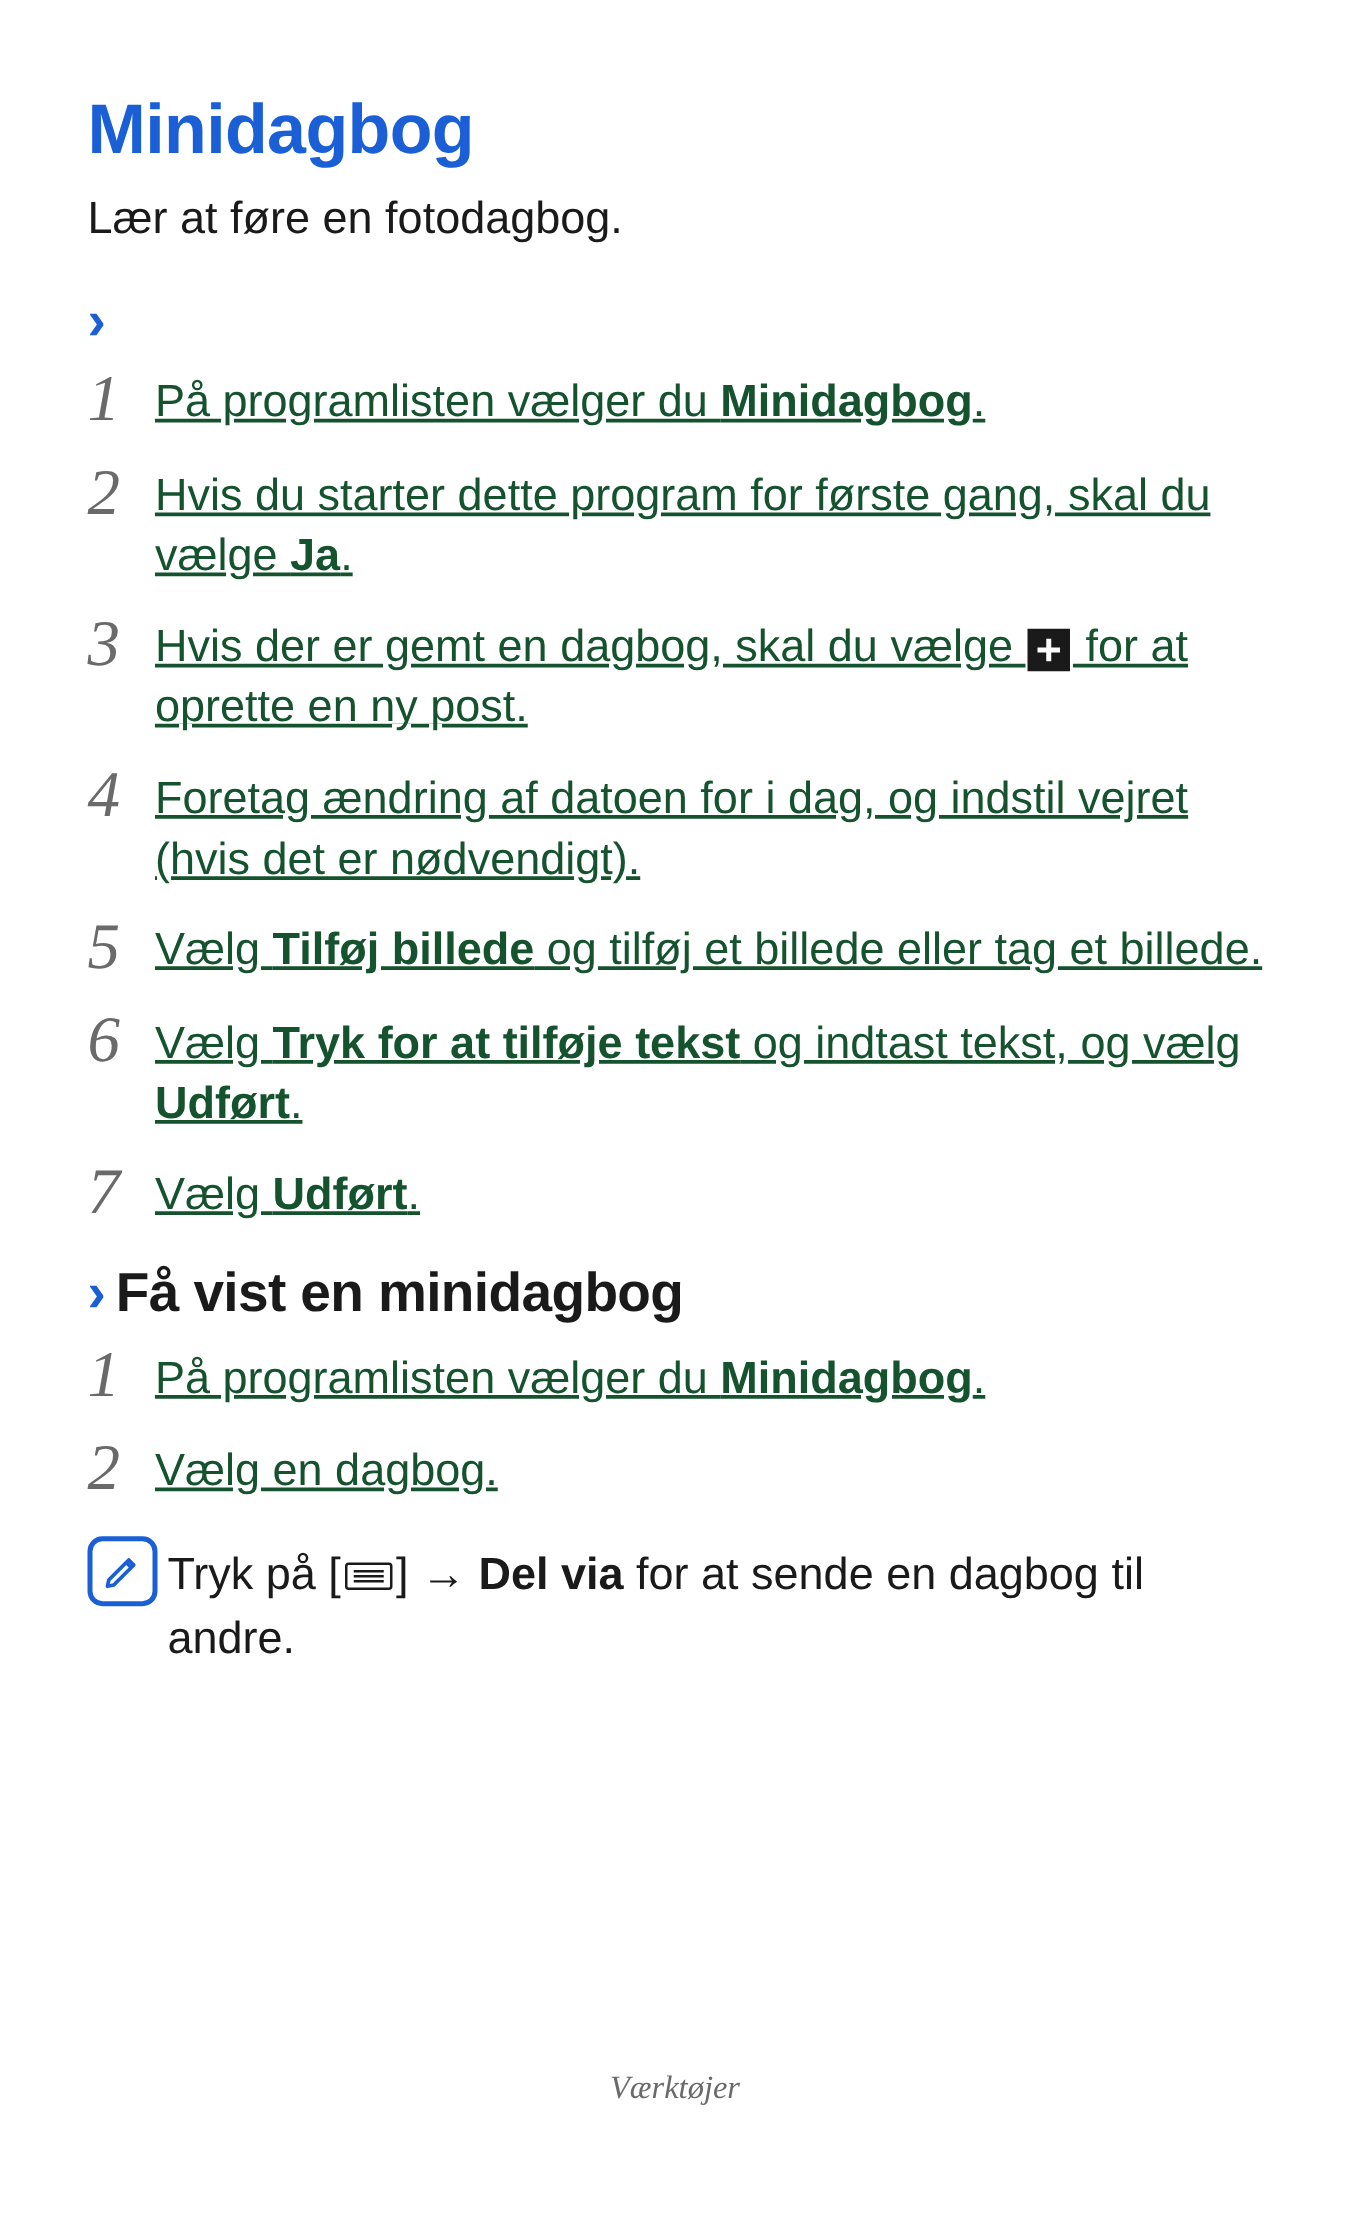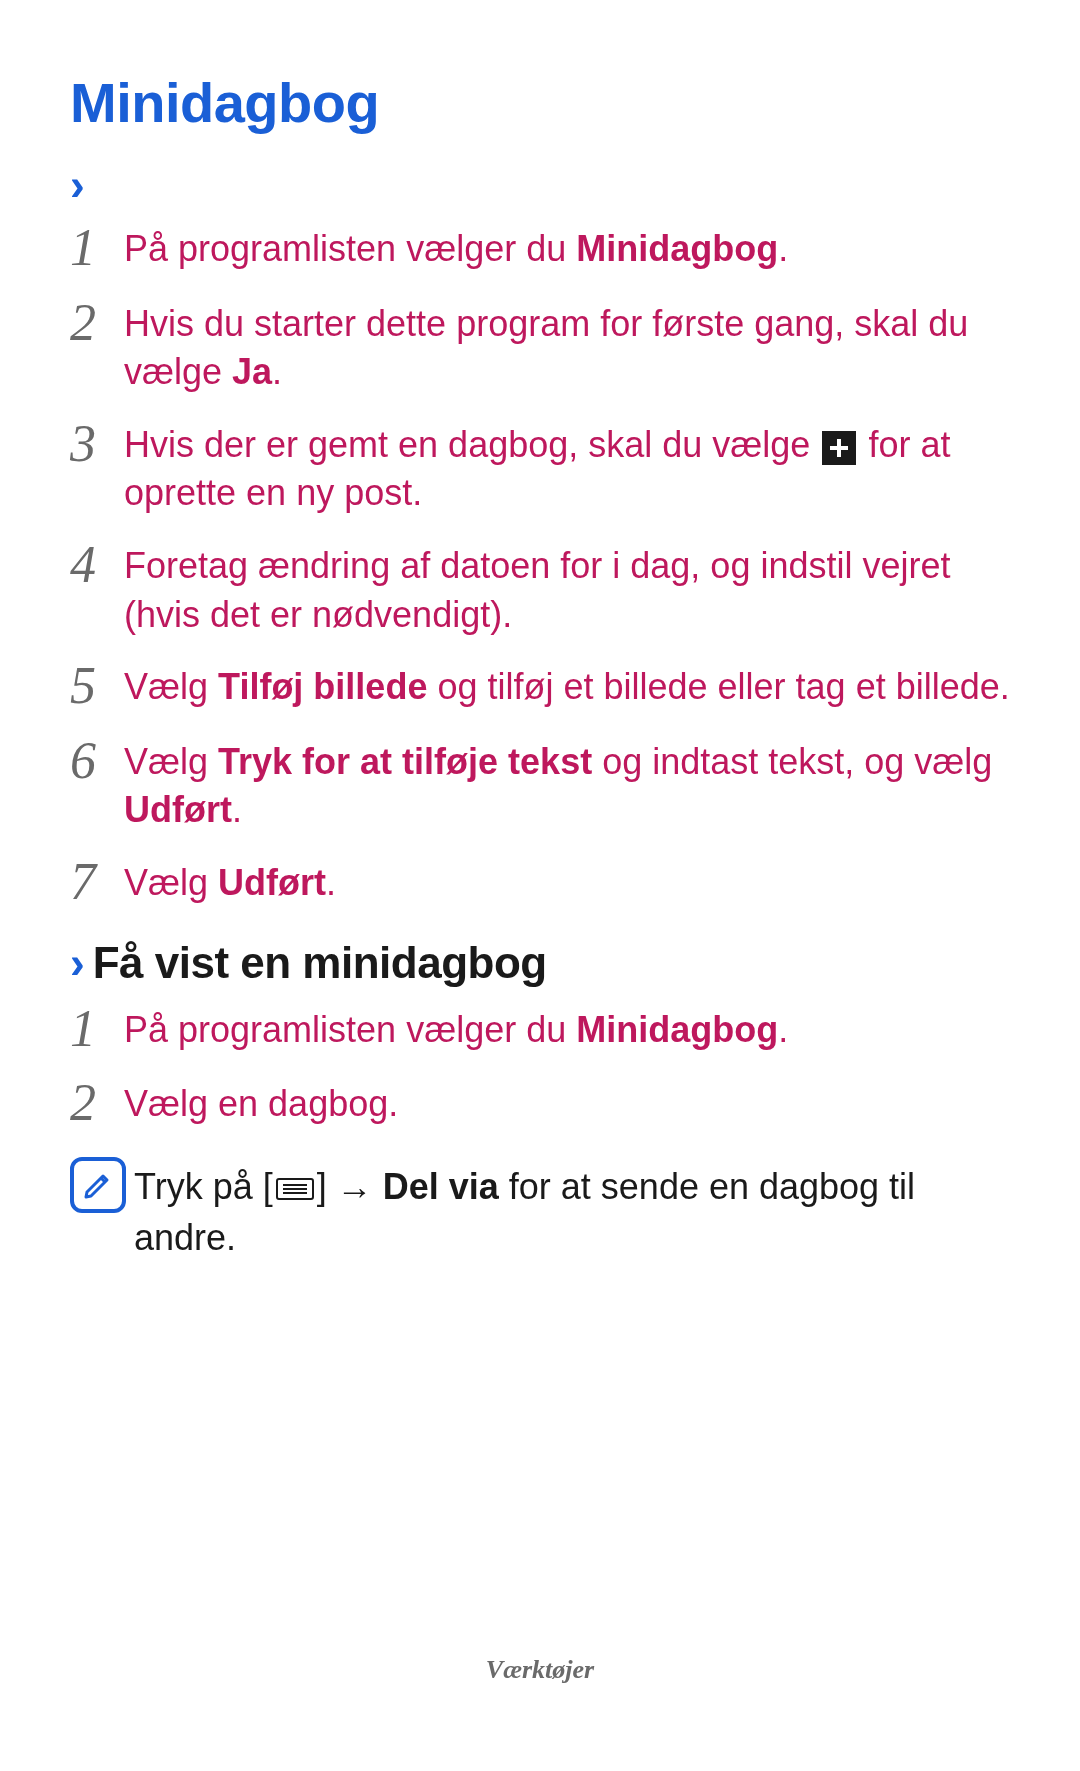--- a/index.html
+++ b/index.html
@@ -65,22 +65,23 @@
     font-family: Georgia, "Times New Roman", serif;
     font-weight: 400;
     color: #6a6a6a;
     line-height: 1.05;
     padding-top: 2px;
   }
   .step .body {
     flex: 1;
     font-size: 36px;
     line-height: 1.35;
-    color: #be185d;
+    color: #14532d;
     padding-top: 6px;
+    text-decoration: underline;
   }
   .step .body b { font-weight: 700; }
 
   .plus-box {
     display: inline-flex;
     width: 34px;
     height: 34px;
     background: #1a1a1a;
     color: #fff;
     align-items: center;
@@ -130,21 +131,20 @@
     right: 0;
     bottom: 50px;
     text-align: center;
   }
   .footer .section {
     font-style: italic;
     font-size: 26px;
     color: #6a6a6a;
     font-family: Georgia, "Times New Roman", serif;
     margin-bottom: 4px;
-    font-weight: bold;
   }
   .page-badge {
     display: inline-block;
     font-style: italic;
     font-family: Georgia, "Times New Roman", serif;
     color: #fff;
     font-size: 26px;
     position: relative;
     padding: 0 14px;
     line-height: 32px;
@@ -159,20 +159,21 @@
     z-index: -1;
     border-radius: 3px;
   }
 </style>
 </head>
 <body>
 
 <div class="page">
 
   <h1 class="title">Minidagbog</h1>
+  <p class="lead">Lær at føre en fotodagbog.</p>
 
   <div class="sub">
     <span class="chevron">›</span>
   </div>
 
   <div class="step">
     <div class="num">1</div>
     <div class="body">
       <span>På programlisten vælger du </span><b>Minidagbog</b><span>.</span>
     </div>

